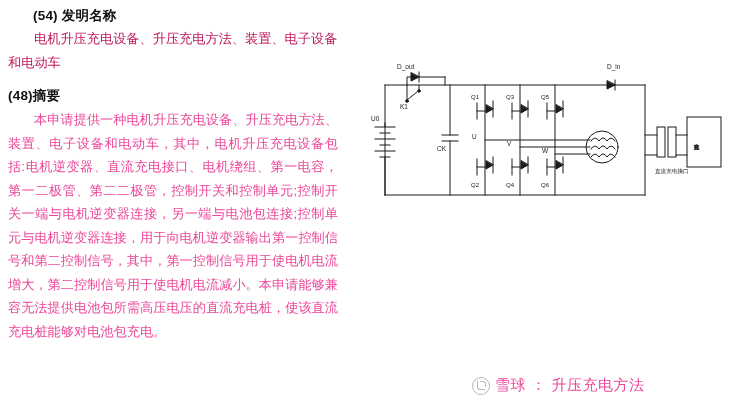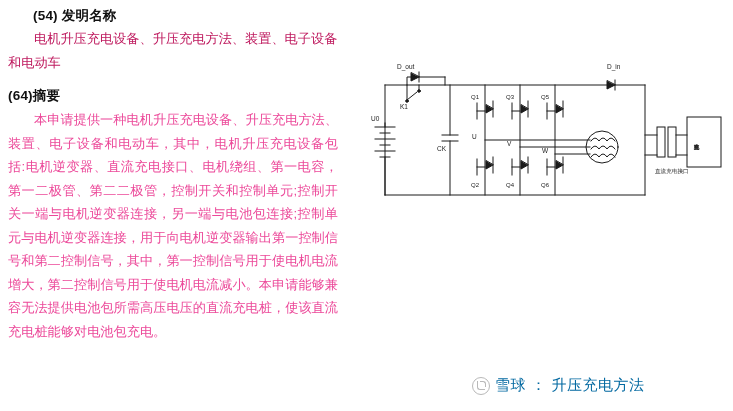--- a/index.html
+++ b/index.html
@@ -64,21 +64,21 @@
   .figure svg { display: block; }
 
   
   .watermark {
     position: absolute;
     left: 472px;
     top: 376px;
     display: flex;
     align-items: center;
     gap: 5px;
-    color: #0369a1;
+    color: #ec4899;
     font-size: 15px;
     letter-spacing: 0.5px;
     user-select: none;
   }
   .watermark .xq-logo {
     width: 16px;
     height: 16px;
     border-radius: 50%;
     border: 1.4px solid #b9b9b9;
     position: relative;
@@ -109,21 +109,21 @@
 </style>
 </head>
 <body>
 
 <div class="text-col">
 
   <div class="section-head head-title">(54) 发明名称</div>
 
   <p class="title-par">电机升压充电设备、升压充电方法、装置、电子设备和电动车</p>
 
-  <div class="section-head head-abstract">(64)摘要</div>
+  <div class="section-head head-abstract">(48)摘要</div>
 
   <p class="body-par">本申请提供一种电机升压充电设备、升压充电方法、装置、电子设备和电动车，其中，电机升压充电设备包括:电机逆变器、直流充电接口、电机绕组、第一电容，第一二极管、第二二极管，控制开关和控制单元;控制开关一端与电机逆变器连接，另一端与电池包连接;控制单元与电机逆变器连接，用于向电机逆变器输出第一控制信号和第二控制信号，其中，第一控制信号用于使电机电流增大，第二控制信号用于使电机电流减小。本申请能够兼容无法提供电池包所需高压电压的直流充电桩，使该直流充电桩能够对电池包充电。</p>
 </div>
 
 <div class="figure">
   <svg width="380" height="170" viewBox="0 0 380 170" xmlns="http://www.w3.org/2000/svg">
     <g fill="none" stroke="#1b1b1b" stroke-width="1" stroke-linecap="square">
 
       <polyline points="40,30 40,140"></polyline>
       <polyline points="40,30 300,30"></polyline>

